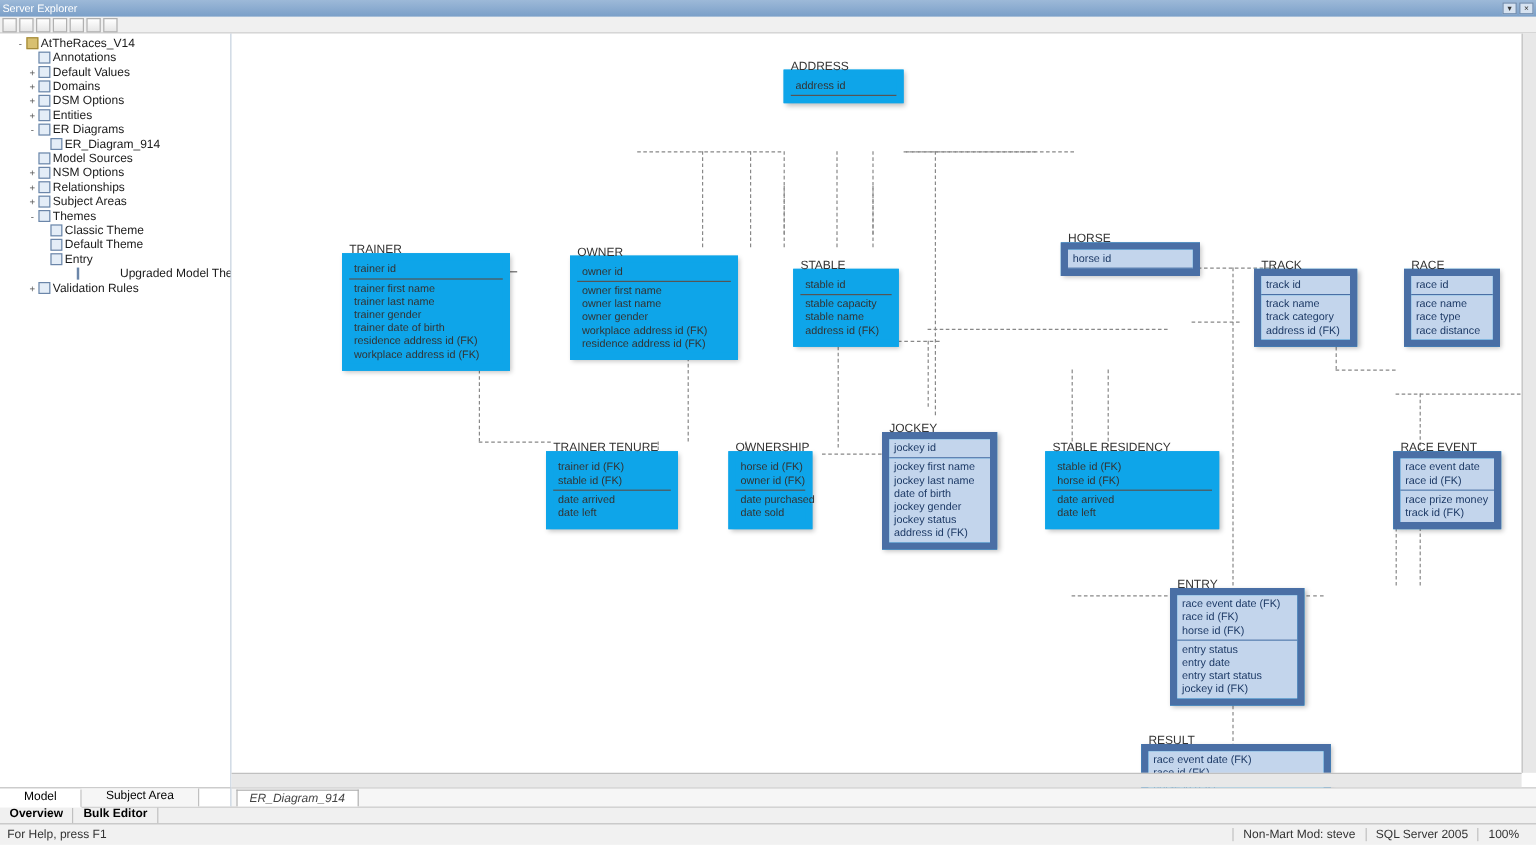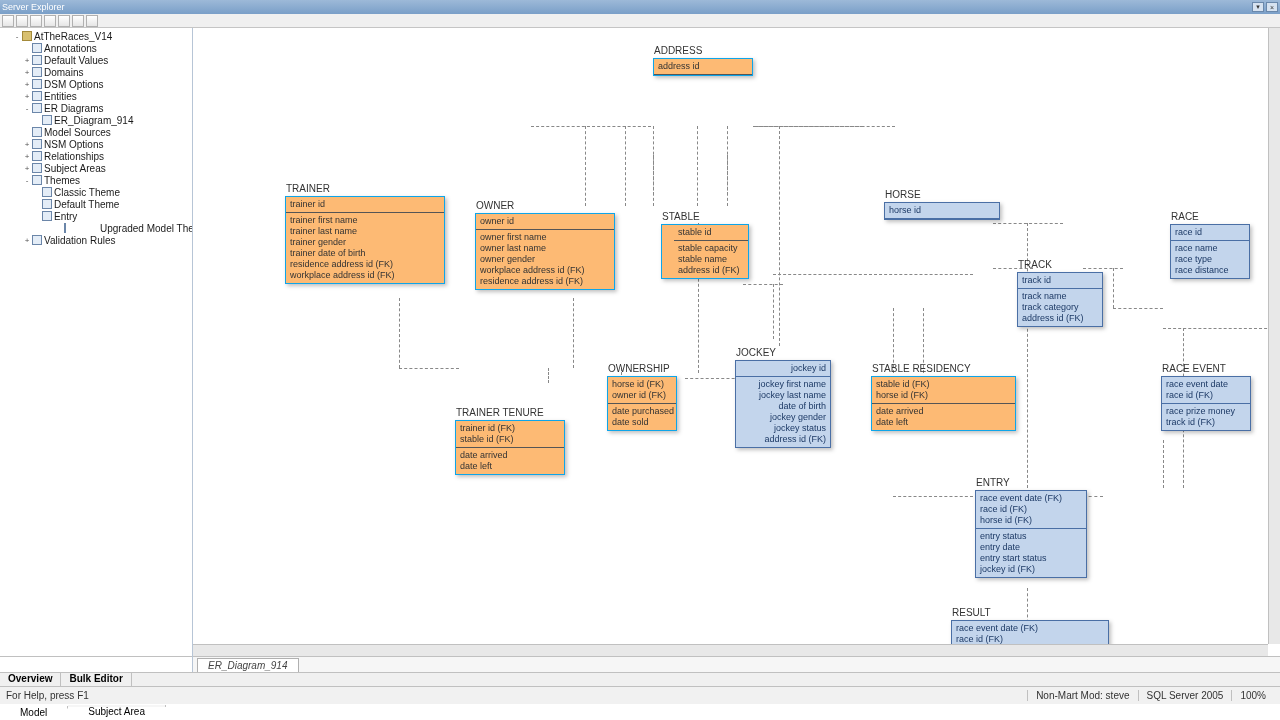--- a/index.html
+++ b/index.html
@@ -17,34 +17,34 @@
 
 .main { display: flex; height: 644px; }
 .sidebar { width: 193px; border-right: 1px solid #b7c5d6; background: #fff; display: flex; flex-direction: column; }
 .tree { flex: 1; overflow: hidden; font-size: 10px; padding: 2px 0 0 2px; color: #1a1a1a; }
 .tree-row { display: flex; align-items: center; height: 12px; white-space: nowrap; }
 .tw { width: 10px; text-align: center; font-size: 8px; color: #555; }
 .ti { width: 10px; height: 10px; border: 1px solid #6b86a9; background: #e4edf7; margin-right: 2px; }
 .ti.folder { background: #d8c070; border-color: #a48a3a; }
 
 .bottom-tabs { height: 16px; border-top: 1px solid #c0c0c0; display: flex; font-size: 10px; }
-.bottom-tabs .tab { padding: 1px 20px; border-right: 1px solid #c0c0c0; background: #f6f6f6; margin-top: 48px; }
+.bottom-tabs .tab { padding: 1px 20px; border-right: 1px solid #c0c0c0; background: #f6f6f6; }
 .bottom-tabs .tab.active { background: #fff; border-bottom: 1px solid #fff; position: relative; top: 1px; }
 
 
 .canvas-wrap { flex: 1; display: flex; flex-direction: column; position: relative; }
 .canvas { flex: 1; position: relative; background: #fff; overflow: hidden; }
 .hscroll, .vscroll { background: #e8e8e8; }
 .hscroll { position: absolute; bottom: 16px; left: 0; right: 12px; height: 12px; border-top: 1px solid #c0c0c0; }
 .vscroll { position: absolute; top: 0; right: 0; bottom: 28px; width: 12px; border-left: 1px solid #c0c0c0; }
 .canvas-tabs { height: 16px; border-top: 1px solid #c0c0c0; display: flex; align-items: center; font-size: 10px; padding-left: 4px; background: #f6f6f6; }
 .canvas-tabs .ctab { padding: 1px 10px; border: 1px solid #b0b0b0; border-bottom: none; background: #fff; font-style: italic; color: #444; }
 
 
-.entity { position: absolute; border: 1px solid #0ea5e9; background: #fdba74; font-size: 9px; color: #333; box-shadow: 2px 2px 4px rgba(0,0,0,.25); }
+.entity { position: absolute; border: 6px solid #0ea5e9; background: #0ea5e9; font-size: 9px; color: #333; box-shadow: 2px 2px 4px rgba(0,0,0,.25); }
 .entity.blue { border-color: #4a6fa5; }
 .entity.blue .pk, .entity.blue .body { background: #c3d5ec; color: #1d3a66; }
 .entity .title { position: absolute; top: -14px; left: 0; font-size: 10px; color: #333; }
 .entity .pk { padding: 2px 4px; border-bottom: 1px solid #555; }
 .entity.blue .pk { border-bottom-color: #4a6fa5; }
 .entity .body { padding: 2px 4px; }
 .entity .attr { line-height: 11px; white-space: nowrap; }
 
 
 .seg { position: absolute; border: 0 dashed #888; }
@@ -221,21 +221,21 @@
       <div class="seg h" style="left:890px;top:468px;width:20px"></div>
       <div class="seg v" style="left:834px;top:560px;height:40px"></div>
       <div class="seg h" style="left:700px;top:468px;width:80px"></div>
 
     <div class="entity" style="left: 460px; top: 30px; width: 100px;">
           <div class="title">ADDRESS</div>
           <div class="pk">
             <div class="attr">address id</div>
           </div>
         </div>
-        <div class="entity" style="left: 92px; top: 168px; width: 160px;">
+        <div class="entity" style="left: 92px; top: 183px; width: 140px;">
           <div class="title">TRAINER</div>
           <div class="pk">
             <div class="attr">trainer id</div>
           </div>
           <div class="body">
             <div class="attr">trainer first name</div>
             <div class="attr">trainer last name</div>
             <div class="attr">trainer gender</div>
             <div class="attr">trainer date of birth</div>
             <div class="attr">residence address id (FK)</div>
@@ -248,38 +248,38 @@
             <div class="attr">owner id</div>
           </div>
           <div class="body">
             <div class="attr">owner first name</div>
             <div class="attr">owner last name</div>
             <div class="attr">owner gender</div>
             <div class="attr">workplace address id (FK)</div>
             <div class="attr">residence address id (FK)</div>
           </div>
         </div>
-        <div class="entity" style="left: 468px; top: 196px; width: 88px; padding-left: 12px;">
+        <div class="entity" style="left: 468px; top: 196px; width: 88px;">
           <div class="title">STABLE</div>
           <div class="pk">
             <div class="attr">stable id</div>
           </div>
           <div class="body">
             <div class="attr">stable capacity</div>
             <div class="attr">stable name</div>
             <div class="attr">address id (FK)</div>
           </div>
         </div>
         <div class="entity blue" style="left: 691px; top: 174px; width: 116px;">
           <div class="title">HORSE</div>
           <div class="pk">
             <div class="attr">horse id</div>
           </div>
         </div>
-        <div class="entity blue" style="left: 824px; top: 196px; width: 86px; margin-top: 48px;">
+        <div class="entity blue" style="left: 852px; top: 196px; width: 86px;">
           <div class="title">TRACK</div>
           <div class="pk">
             <div class="attr">track id</div>
           </div>
           <div class="body">
             <div class="attr">track name</div>
             <div class="attr">track category</div>
             <div class="attr">address id (FK)</div>
           </div>
         </div>
@@ -287,21 +287,21 @@
           <div class="title">RACE</div>
           <div class="pk">
             <div class="attr">race id</div>
           </div>
           <div class="body">
             <div class="attr">race name</div>
             <div class="attr">race type</div>
             <div class="attr">race distance</div>
           </div>
         </div>
-        <div class="entity" style="left: 262px; top: 348px; width: 110px; margin-top: 44px;">
+        <div class="entity" style="left: 262px; top: 348px; width: 110px;">
           <div class="title">TRAINER TENURE</div>
           <div class="pk">
             <div class="attr">trainer id (FK)</div>
             <div class="attr">stable id (FK)</div>
           </div>
           <div class="body">
             <div class="attr">date arrived</div>
             <div class="attr">date left</div>
           </div>
         </div>
@@ -309,21 +309,21 @@
           <div class="title">OWNERSHIP</div>
           <div class="pk">
             <div class="attr">horse id (FK)</div>
             <div class="attr">owner id (FK)</div>
           </div>
           <div class="body">
             <div class="attr">date purchased</div>
             <div class="attr">date sold</div>
           </div>
         </div>
-        <div class="entity blue" style="left: 542px; top: 332px; width: 96px; text-align: right;">
+        <div class="entity blue" style="left: 542px; top: 332px; width: 96px;">
           <div class="title">JOCKEY</div>
           <div class="pk">
             <div class="attr">jockey id</div>
           </div>
           <div class="body">
             <div class="attr">jockey first name</div>
             <div class="attr">jockey last name</div>
             <div class="attr">date of birth</div>
             <div class="attr">jockey gender</div>
             <div class="attr">jockey status</div>

